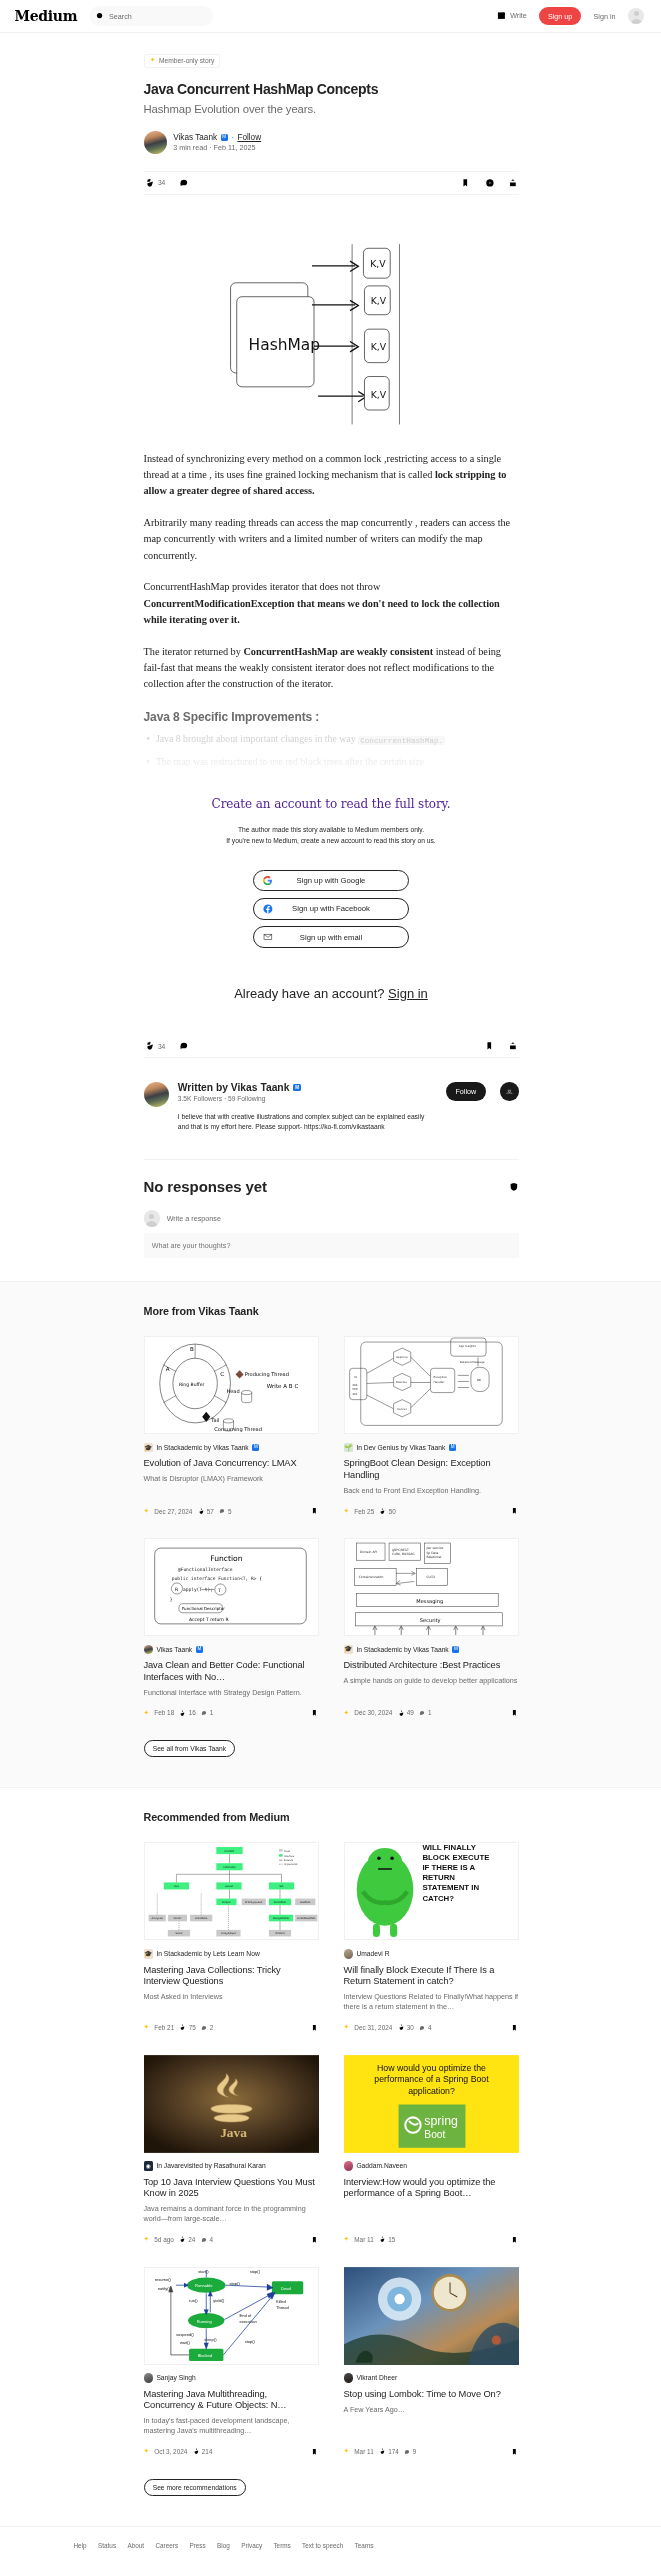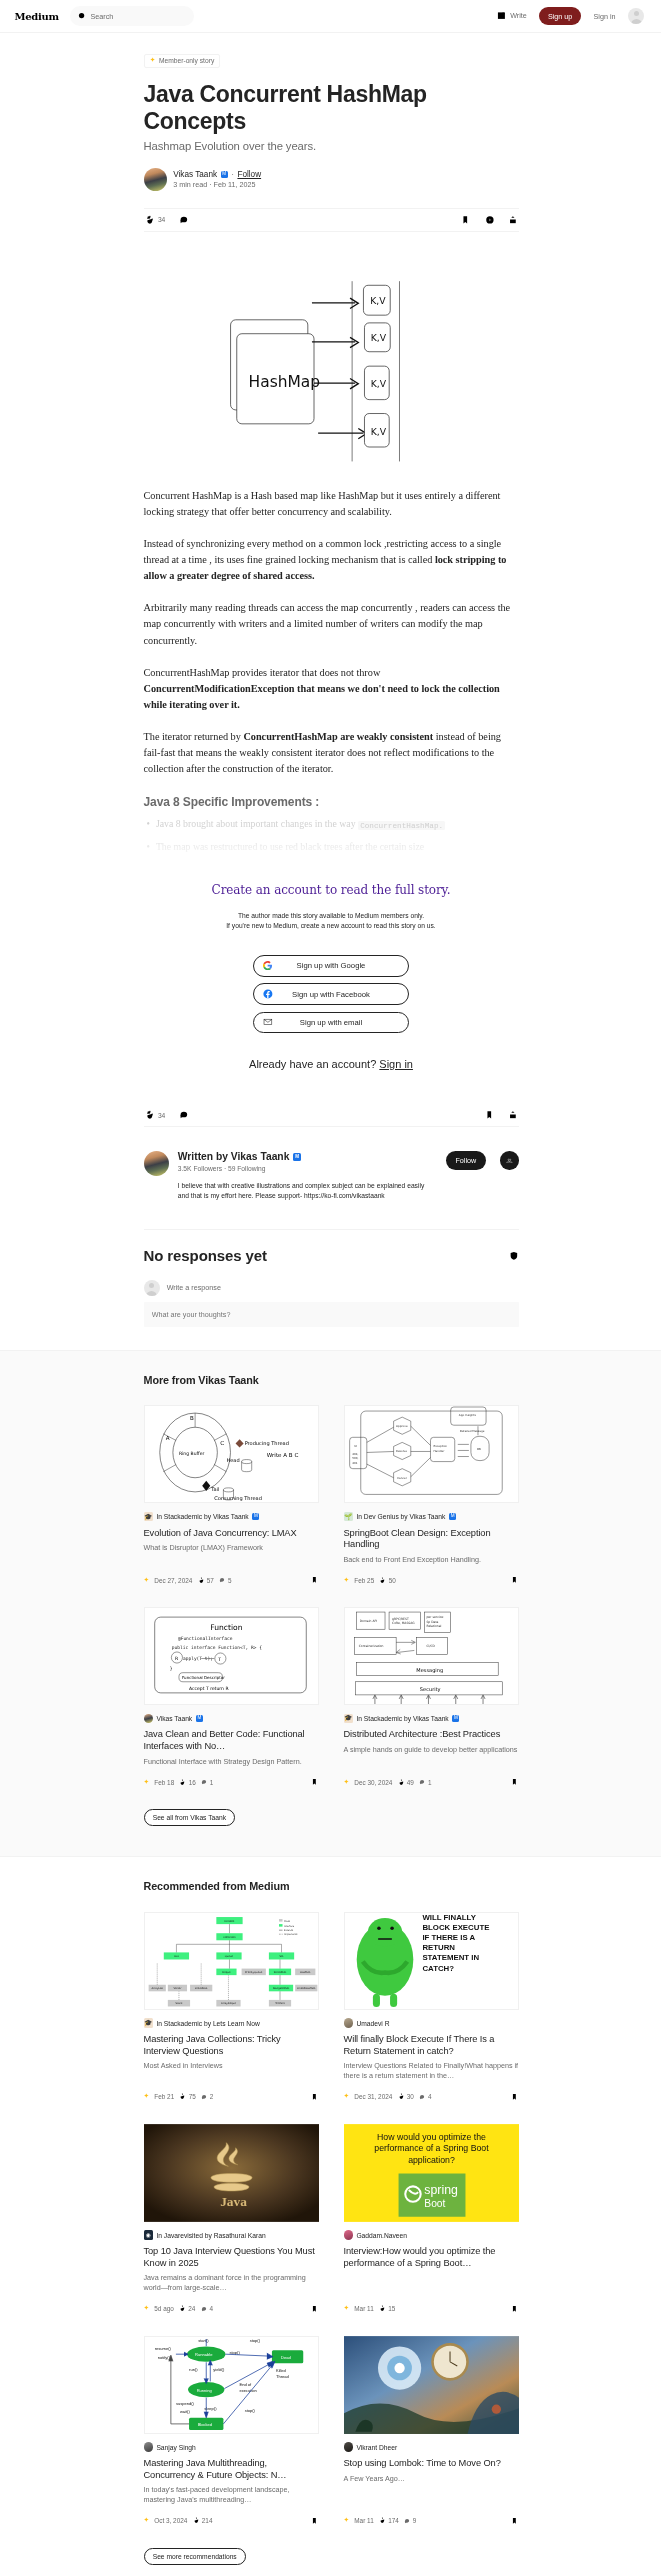--- a/index.html
+++ b/index.html
@@ -17,21 +17,21 @@
     height: 33px;
     display: flex;
     align-items: center;
     padding: 0 12.4px;
     border-bottom: 0.5px solid #f2f2f2;
     background: #fff;
   }
   .logo {
     font-family: "DejaVu Serif", serif;
     font-weight: 700;
-    font-size: 10px;
+    font-size: 14px;
     letter-spacing: -0.3px;
     color: #000;
     margin-right: 11.3px;
     margin-left: 2.1px;
   }
   .search-box {
     display: flex;
     align-items: center;
     gap: 4.6px;
     background: #f9f9f9;
@@ -44,21 +44,21 @@
   .header-right {
     margin-left: auto;
     display: flex;
     align-items: center;
     gap: 12.4px;
     padding-right: 5.2px;
   }
   .hdr-link { font-size: 7.2px; color: #6b6b6b; text-decoration: none; }
   .write-btn { display: flex; align-items: center; gap: 4.1px; }
   .signup-btn {
-    background: #7f1d1d;
+    background: #ef4444;
     color: #fff;
     border: none;
     border-radius: 51px;
     font-size: 7.2px;
     padding: 4.1px 8.8px;
     cursor: pointer;
     font-family: "Liberation Sans", sans-serif;
   }
   .avatar-generic {
     width: 16.5px; height: 16.5px; border-radius: 50%;
@@ -77,21 +77,21 @@
   .article-wrap { width: 375px; margin: 0 auto; padding-top: 20.6px; }
   .member-badge {
     display: inline-flex; align-items: center; gap: 3.6px;
     border: 0.5px solid #f2f2f2; border-radius: 2.1px;
     padding: 2.6px 5.2px; font-size: 6.7px; color: #6b6b6b;
     background: #fff;
   }
   .star-glyph { color: #ffc017; font-size: 6.7px; line-height: 1; }
   h1.title {
     font-family: "Liberation Sans", sans-serif;
-    font-size: 23px; line-height: 1.16; letter-spacing: -0.3px;
+    font-size: 14px; line-height: 1.16; letter-spacing: -0.3px;
     font-weight: 700; color: #242424; margin-top: 13.4px;
   }
   .subtitle {
     font-size: 11.3px; color: #6b6b6b; margin-top: 5.2px;
     letter-spacing: -0.1px; font-weight: 400;
   }
   .byline { display: flex; align-items: center; gap: 6.7px; margin-top: 16.5px; }
   .author-pic {
     width: 23px; height: 23px; border-radius: 50%; flex: 0 0 23px;
     background: linear-gradient(165deg,#e9b489 0%,#c0895c 28%,#3c3f46 52%,#5d6d52 70%,#d7d06a 100%);
@@ -157,21 +157,21 @@
   .paywall .sub { font-size: 6.7px; color: #242424; line-height: 1.6; margin-top: 14px; }
   .oauth-list { margin-top: 23px; display: flex; flex-direction: column; align-items: center; gap: 6.7px; }
   .oauth-btn {
     width: 156px; height: 21.6px; border: 0.5px solid #242424; border-radius: 51px;
     display: flex; align-items: center; background: #fff; cursor: pointer;
     font-size: 7.7px; color: #242424; position: relative;
     font-family: "Liberation Sans", sans-serif;
   }
   .oauth-btn .ic { position: absolute; left: 8.8px; display: flex; align-items: center; }
   .oauth-btn .lbl { width: 100%; text-align: center; }
-  .already { font-size: 11px; color: #242424; margin-top: 25px; }
+  .already { font-size: 13px; color: #242424; margin-top: 38px; }
   .already a { color: #242424; text-decoration: underline; }
 
   
   .author-foot { display: flex; align-items: flex-start; gap: 9.3px; margin-top: 24px; }
   .author-foot .pic {
     width: 25px; height: 25px; border-radius: 50%; flex: 0 0 25px;
     background: linear-gradient(165deg,#e9b489 0%,#c0895c 28%,#3c3f46 52%,#5d6d52 70%,#d7d06a 100%);
   }
   .author-foot .name { font-size: 10.3px; font-weight: 700; display: flex; align-items: center; gap: 4.1px; }
   .author-foot .stats { font-size: 6.7px; color: #6b6b6b; margin-top: 2.1px; }
@@ -364,21 +364,20 @@
         <text x="291" y="89">K,V</text>
           <text x="292" y="161">K,V</text>
         <text x="292" y="250">K,V</text>
           <text x="292" y="343">K,V</text>
       </g>
     </svg>
   </figure>
 
   
   <div class="body-copy">
-    <p>Concurrent HashMap is a Hash based map like HashMap but it uses entirely a different locking strategy that offer better concurrency and scalability.</p>
     <p>
       <span>Instead of synchronizing every method on a common lock ,restricting access to a single thread at a time , its uses fine grained locking mechanism that is called </span><b>lock stripping to allow a greater degree of shared access.</b>
     </p>
     <p>Arbitrarily many reading threads can access the map concurrently , readers can access the map concurrently with writers and a limited number of writers can modify the map concurrently.</p>
     <p>
       <span>ConcurrentHashMap provides iterator that does not throw </span><b>ConcurrentModificationException that means we don't need to lock the collection while iterating over it.</b>
     </p>
     <p>
       <span>The iterator returned by </span><b>ConcurrentHashMap are weakly consistent</b><span> instead of being fail-fast that means the weakly consistent iterator does not reflect modifications to the collection after the construction of the iterator.</span>
     </p>

